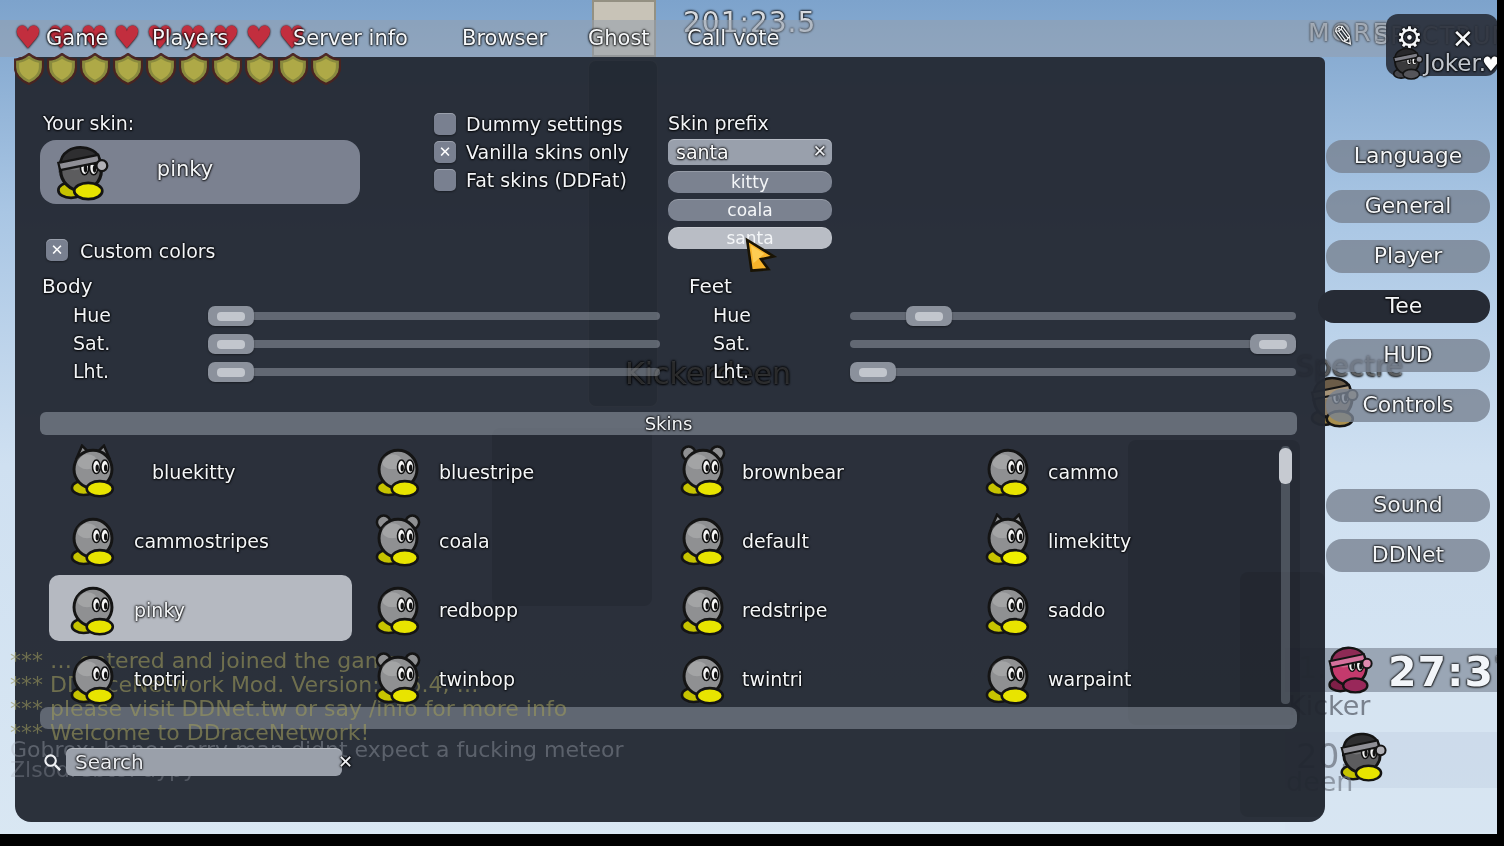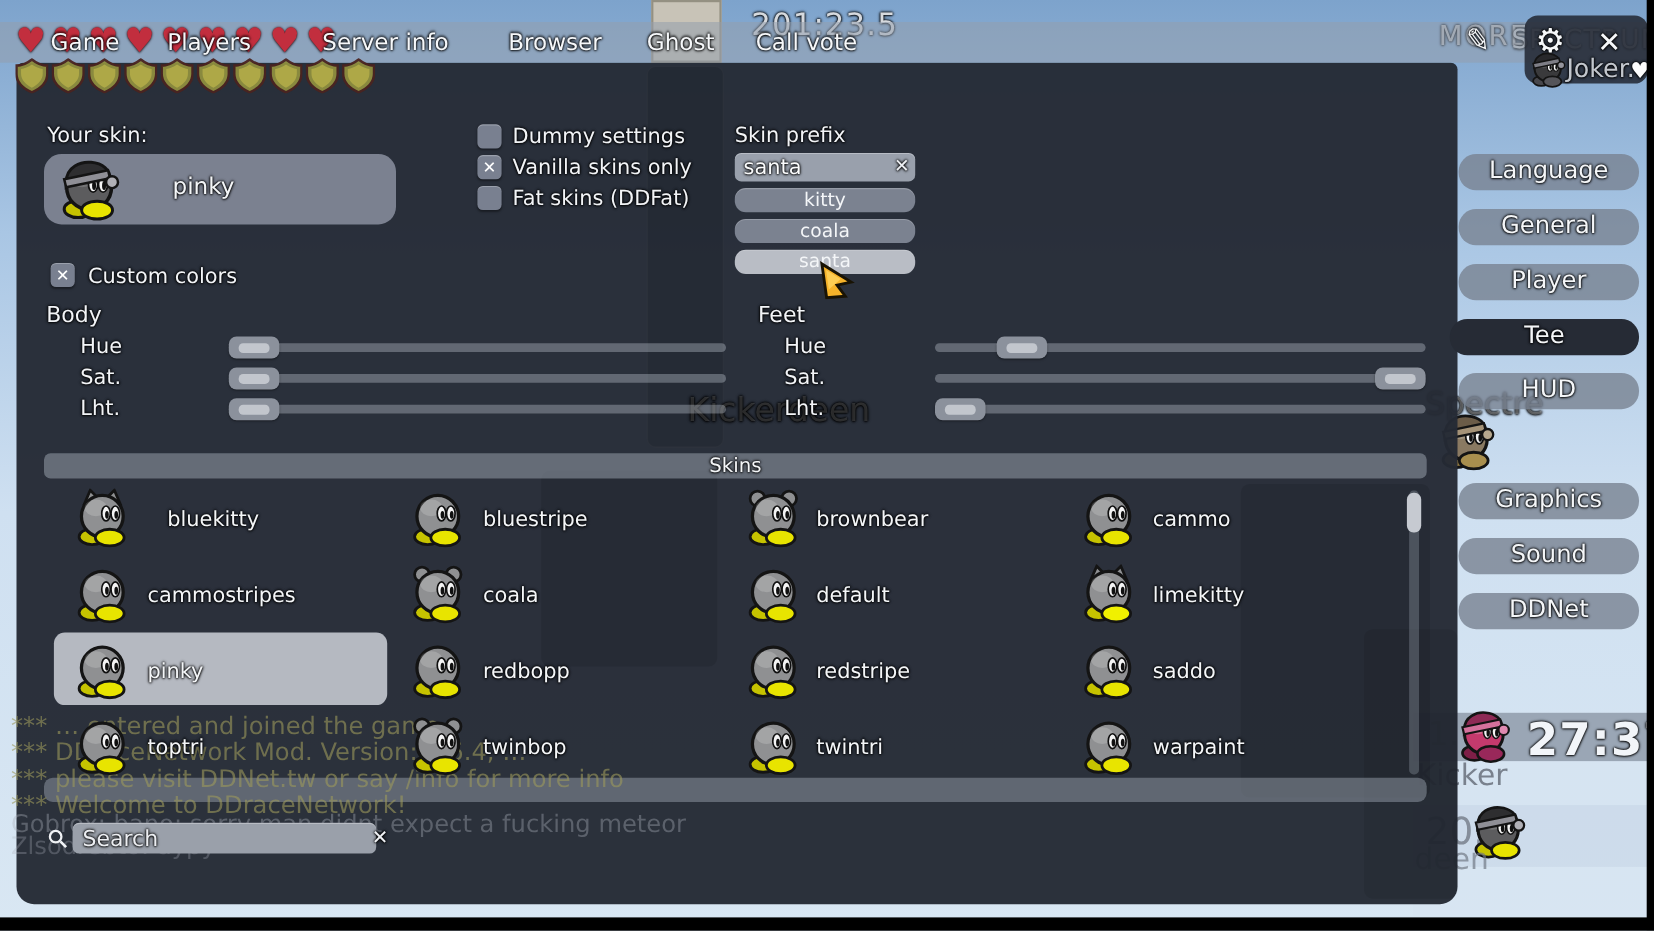--- a/index.html
+++ b/index.html
@@ -442,21 +442,21 @@
   <div class="abs z5 chatline chat-sys" style="left:10px;top:696px;">*** please visit DDNet.tw or say /info for more info</div>
   <div class="abs z5 chatline chat-sys" style="left:10px;top:720px;">*** Welcome to DDraceNetwork!</div>
   <div class="abs z5 chatline chat-gray" style="left:10px;top:737px;">Gobrox: bano: sorry man didnt expect a fucking meteor</div>
   <div class="abs z5 chatline chat-gray" style="left:10px;top:757px;opacity:.8;">Zlsodrebto: aypy</div>
 
   <div class="abs z3 tab o" style="top:140px;">Language</div>
   <div class="abs z3 tab o" style="top:190px;">General</div>
   <div class="abs z3 tab o" style="top:240px;">Player</div>
   <div class="abs z3 tab active o" style="top:290px;">Tee</div>
   <div class="abs z3 tab o" style="top:339px;">HUD</div>
-  <div class="abs z3 tab o" style="top:439px;">Graphics</div>
+  <div class="abs z3 tab o" style="top:389px;">Controls</div>
   <div class="abs z3 tab o" style="top:539px;">DDNet</div>
   <div class="abs z3 tab o" style="top:489px;">Sound</div>
 
   <div class="abs z3 menubar"></div>
   <div class="abs z3" style="left:0;top:22px;">
       <span class="heart" style="position: absolute; left: 14px; top: 0px;">♥</span>
       <span class="heart" style="position: absolute; left: 47px; top: 0px;">♥</span>
       <span class="heart" style="position: absolute; left: 80px; top: 0px;">♥</span>
       <span class="heart" style="position: absolute; left: 113px; top: 0px;">♥</span>
       <span class="heart" style="position: absolute; left: 146px; top: 0px;">♥</span>

